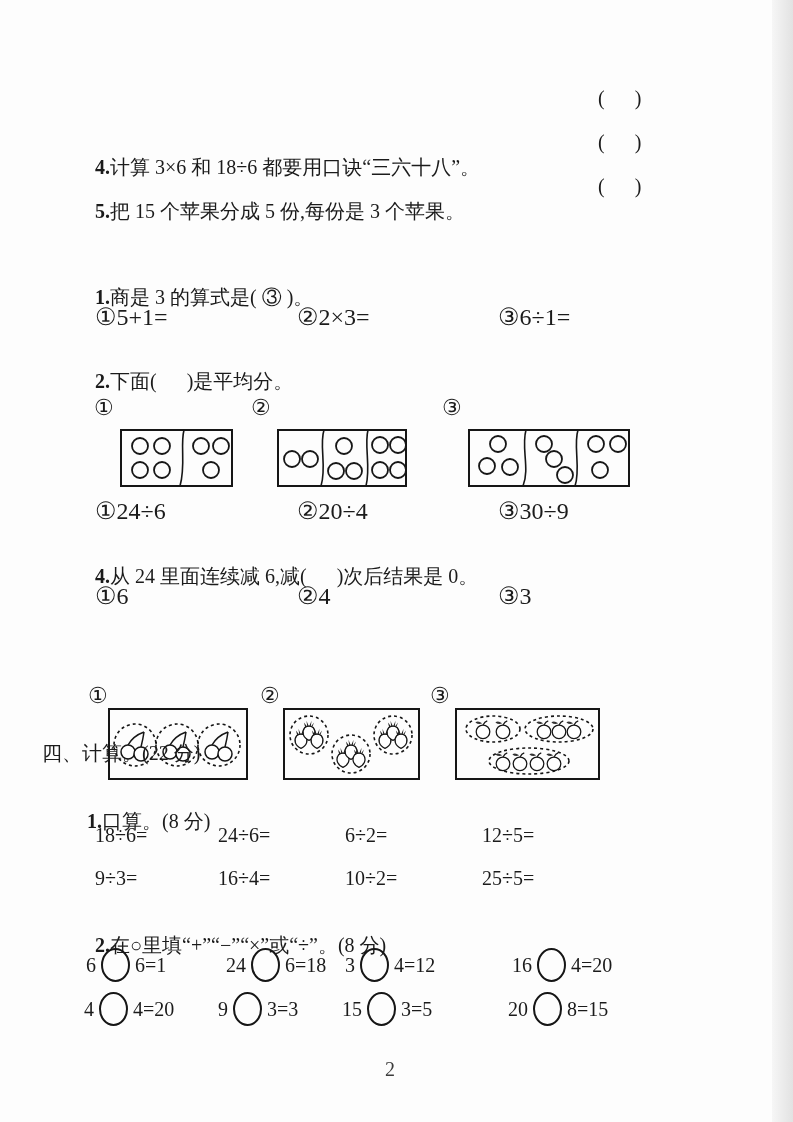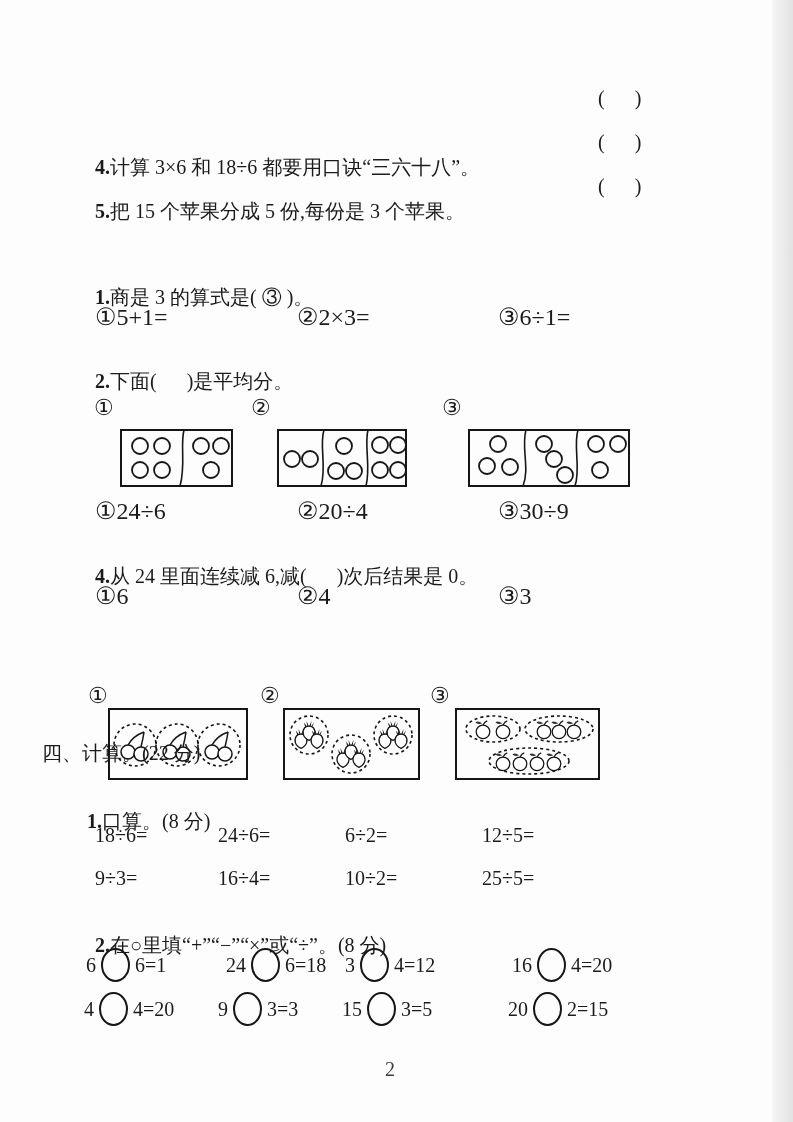--- a/index.html
+++ b/index.html
@@ -227,19 +227,19 @@
   <div class="abs cg" style="left:84px;top:992px">
     <span>4</span><span class="op-circle"></span><span>4=20</span>
   </div>
   <div class="abs cg" style="left:218px;top:992px">
     <span>9</span><span class="op-circle"></span><span>3=3</span>
   </div>
   <div class="abs cg" style="left:342px;top:992px">
     <span>15</span><span class="op-circle"></span><span>3=5</span>
   </div>
   <div class="abs cg" style="left:508px;top:992px">
-    <span>20</span><span class="op-circle"></span><span>2=15</span>
+    <span>20</span><span class="op-circle"></span><span>8=15</span>
   </div>
 
   <div class="pnum">2</div>
 
   <div class="edge"></div>
 </div>
 
 </body></html>

